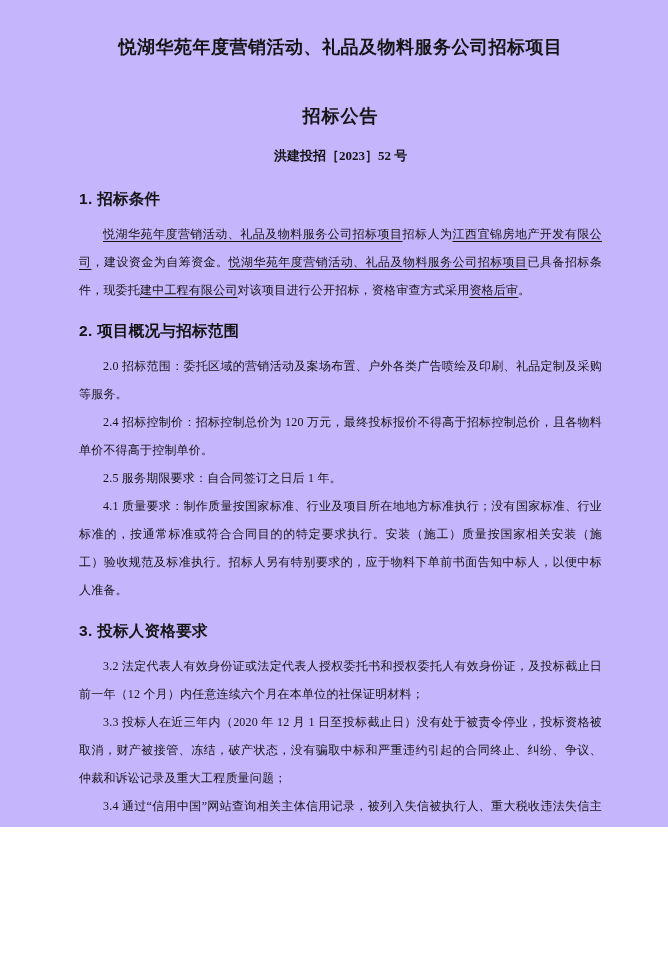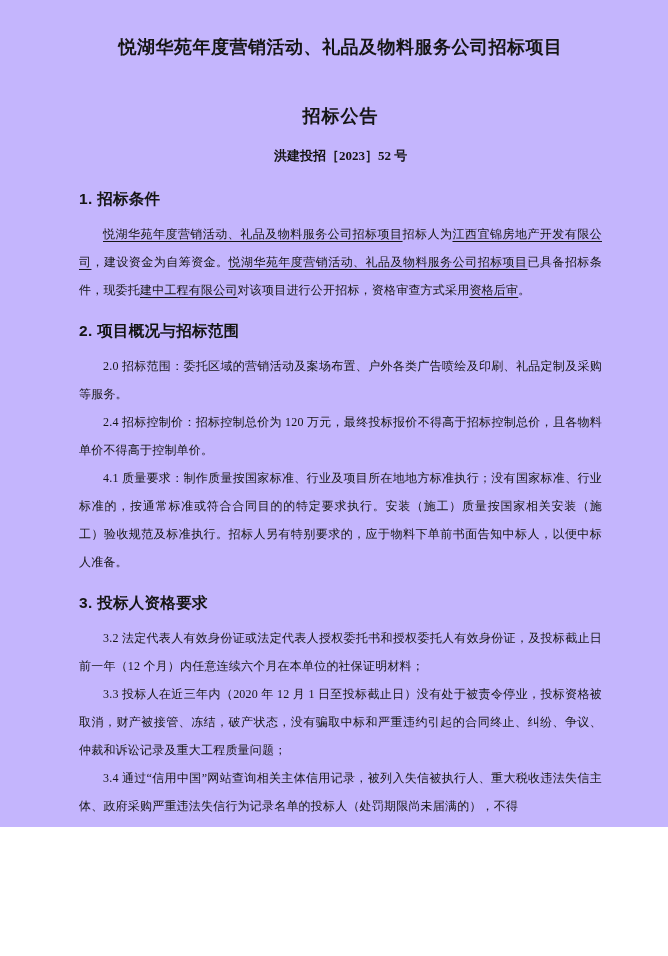--- a/index.html
+++ b/index.html
@@ -73,20 +73,21 @@
   <div class="doc-number">洪建投招［2023］52 号</div>
   <div id="sections">
       <section class="section">
         <div class="sec-heading">1. 招标条件</div>
         <p class="body-para"><span class="u">悦湖华苑年度营销活动、礼品及物料服务公司招标项目</span><span>招标人为</span><span class="u">江西宜锦房地产开发有限公司</span><span>，建设资金为自筹资金。</span><span class="u">悦湖华苑年度营销活动、礼品及物料服务公司招标项目</span><span>已具备招标条件，现委托</span><span class="u">建中工程有限公司</span><span>对该项目进行公开招标，资格审查方式采用</span><span class="u">资格后审</span><span>。</span></p>
       </section>
       <section class="section">
         <div class="sec-heading">2. 项目概况与招标范围</div>
         <p class="body-para"><span>2.0 招标范围：委托区域的营销活动及案场布置、户外各类广告喷绘及印刷、礼品定制及采购等服务。</span></p>
         <p class="body-para"><span>2.4 招标控制价：招标控制总价为 120 万元，最终投标报价不得高于招标控制总价，且各物料单价不得高于控制单价。</span></p>
+        <p class="body-para"><span>2.5 服务期限要求：自合同签订之日后 1 年。</span></p>
         <p class="body-para"><span>4.1 质量要求：制作质量按国家标准、行业及项目所在地地方标准执行；没有国家标准、行业标准的，按通常标准或符合合同目的的特定要求执行。安装（施工）质量按国家相关安装（施工）验收规范及标准执行。招标人另有特别要求的，应于物料下单前书面告知中标人，以便中标人准备。</span></p>
       </section>
       <section class="section">
         <div class="sec-heading">3. 投标人资格要求</div>
         <p class="body-para"><span>3.2 法定代表人有效身份证或法定代表人授权委托书和授权委托人有效身份证，及投标截止日前一年（12 个月）内任意连续六个月在本单位的社保证明材料；</span></p>
         <p class="body-para"><span>3.3 投标人在近三年内（2020 年 12 月 1 日至投标截止日）没有处于被责令停业，投标资格被取消，财产被接管、冻结，破产状态，没有骗取中标和严重违约引起的合同终止、纠纷、争议、仲裁和诉讼记录及重大工程质量问题；</span></p>
         <p class="body-para"><span>3.4 通过“信用中国”网站查询相关主体信用记录，被列入失信被执行人、重大税收违法失信主体、政府采购严重违法失信行为记录名单的投标人（处罚期限尚未届满的），不得</span></p>
       </section>
     </div>
 </div>

